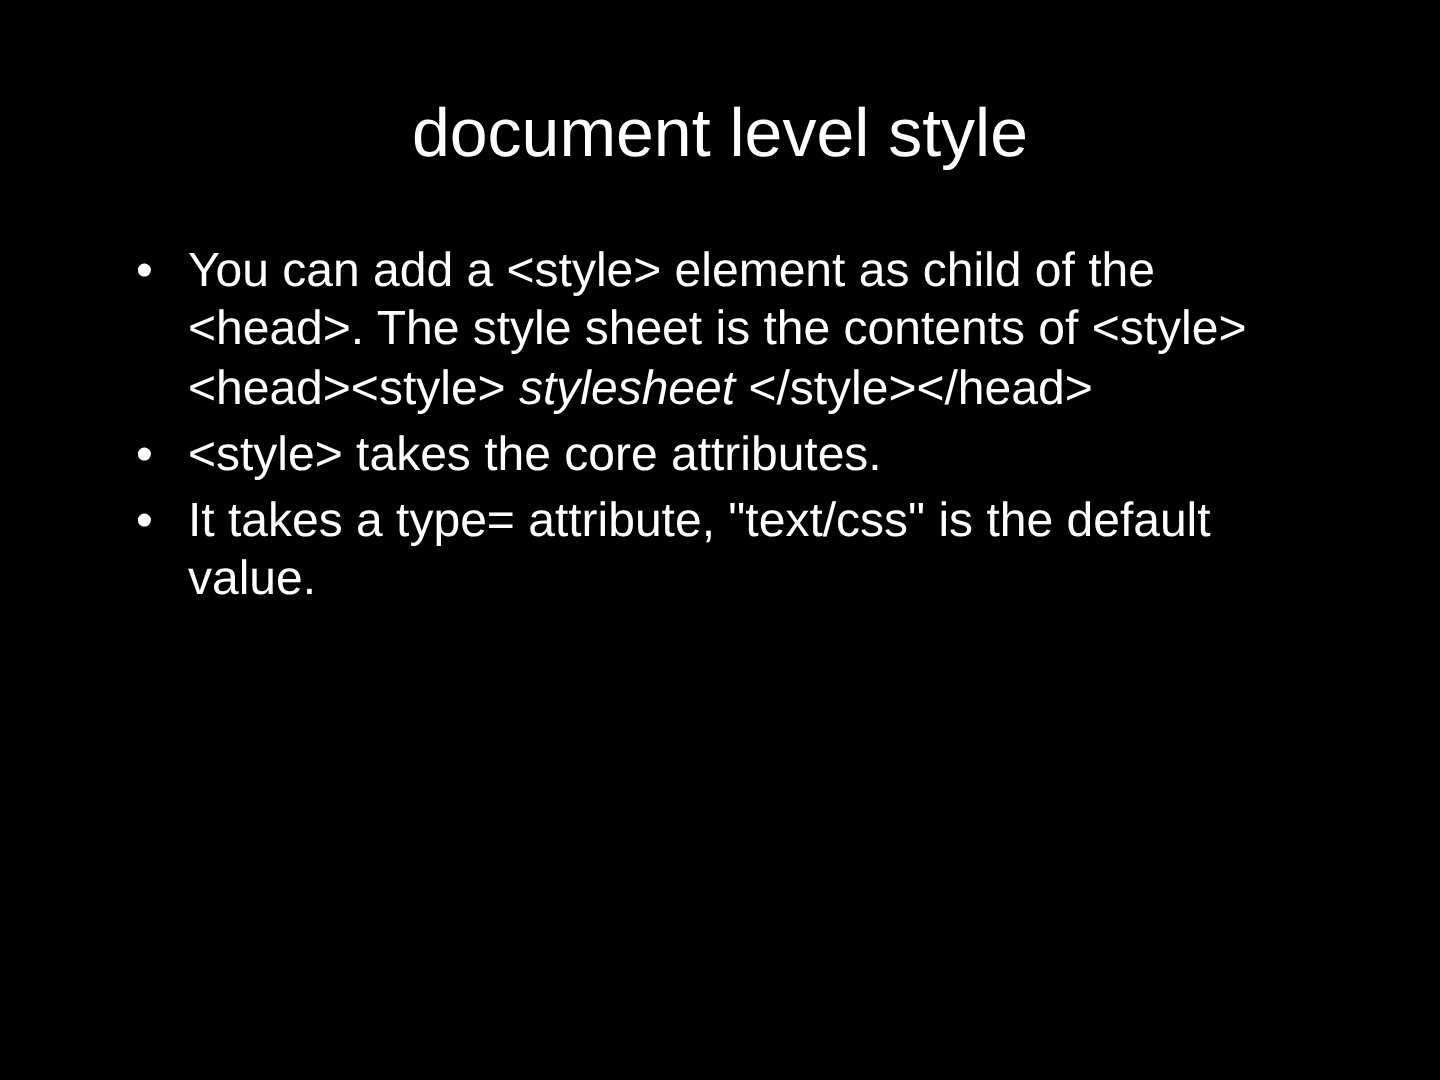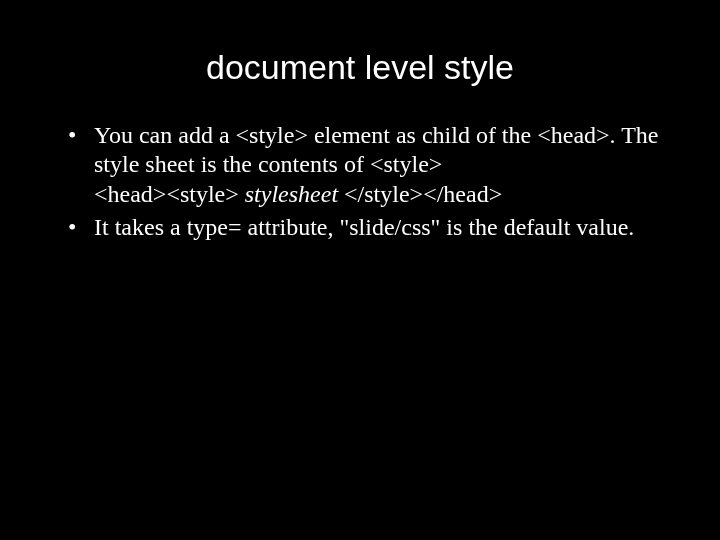--- a/index.html
+++ b/index.html
@@ -23,21 +23,20 @@
     text-align: center;
     margin: 0 0 34px 0;
     font-weight: 400;
   }
   ul.bullets {
     list-style: none;
     margin: 0;
     padding: 0 0 0 20px;
     font-size: 24px;
     line-height: 1.22;
-    font-family: Liberation Serif, serif;
   }
   ul.bullets > li {
     position: relative;
     padding-left: 26px;
     margin: 0 0 4px 0;
   }
   ul.bullets > li::before {
     content: "•";
     position: absolute;
     left: 0;
@@ -48,15 +47,16 @@
     margin-top: 18px;
   }
 </style>
 </head>
 <body>
 
 <div class="slide">
   <h1 class="title">document level style</h1>
   <ul class="bullets">
     <li>You can add a &lt;style&gt; element as child of the &lt;head&gt;. The style sheet is the contents of &lt;style&gt;<br>&lt;head&gt;&lt;style&gt; <span class="italic">stylesheet</span> &lt;/style&gt;&lt;/head&gt;</li>
-    <li>It takes a type= attribute, "slide/css" is the default value.</li>
+    <li>&lt;style&gt; takes the core attributes.</li>
+    <li>It takes a type= attribute, "text/css" is the default value.</li>
   </ul>
 </div>
 
 </body></html>

